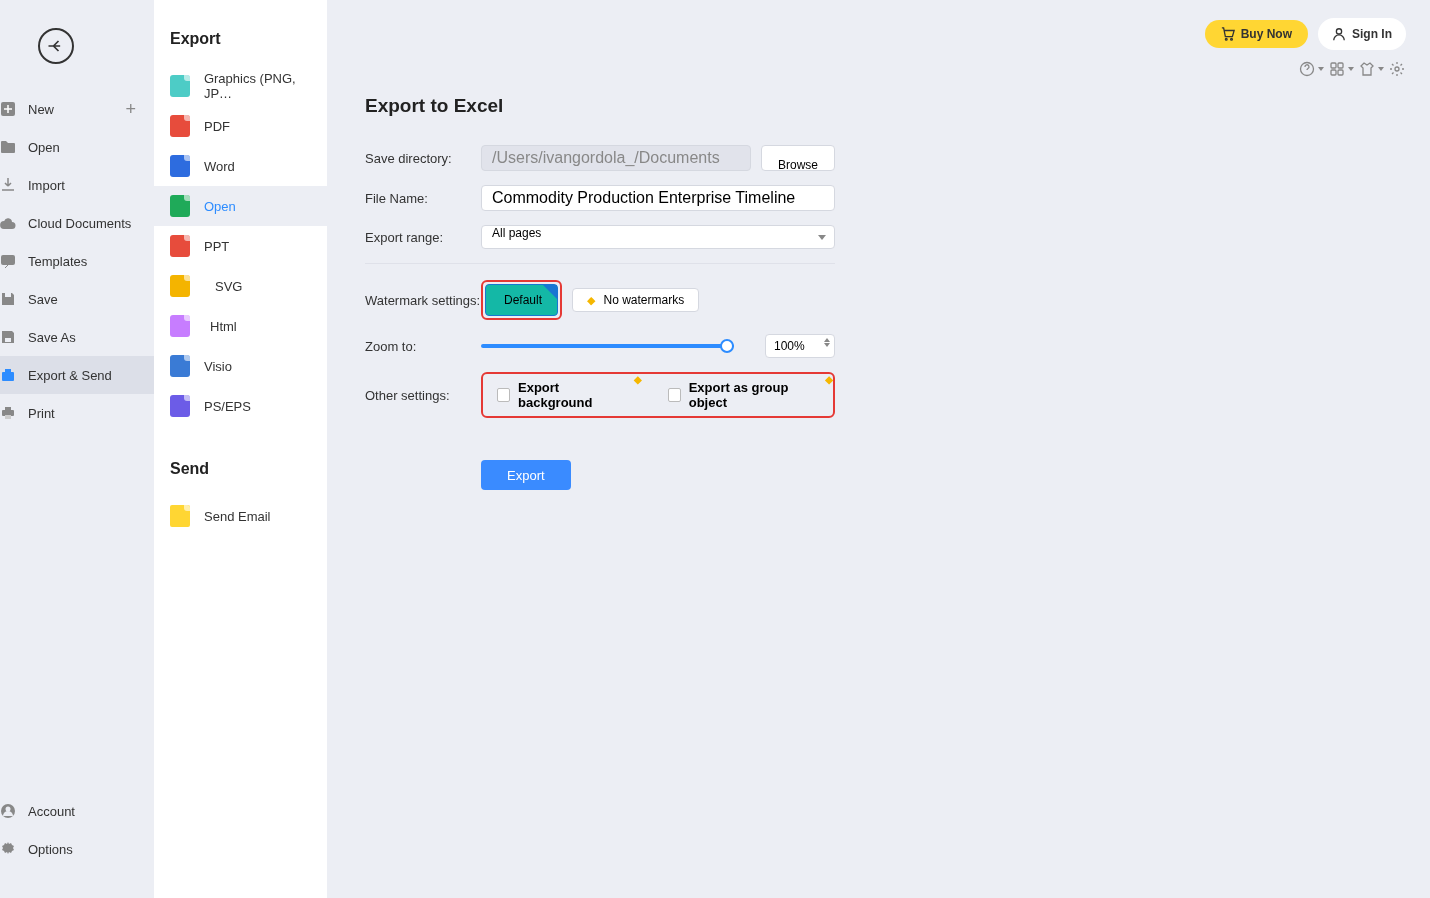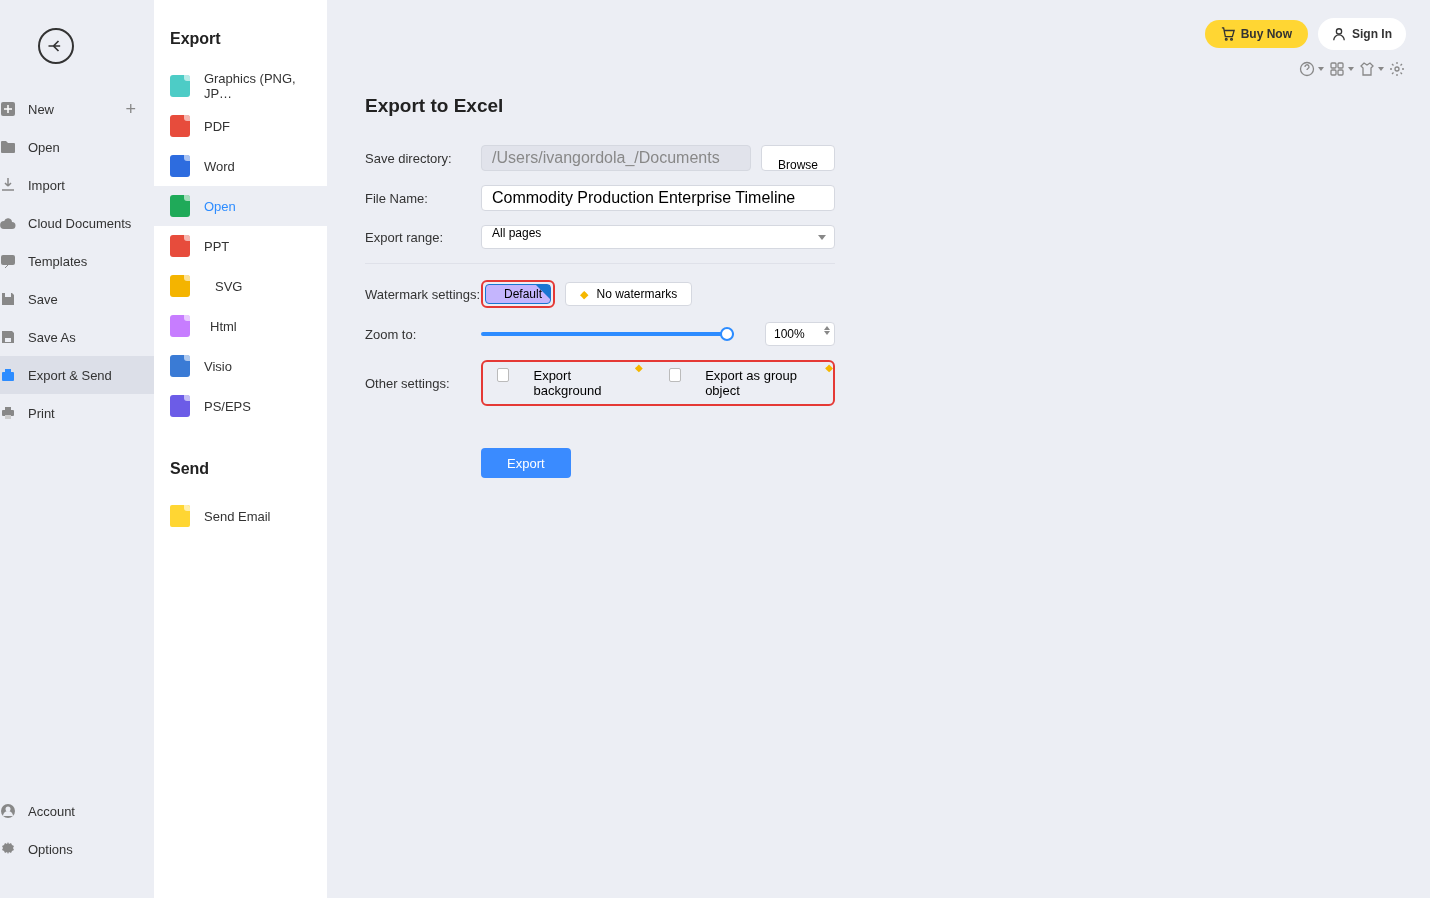--- a/index.html
+++ b/index.html
@@ -35,36 +35,36 @@
 .form-ctrl { flex: 1; display: flex; align-items: center; gap: 10px; }
 .text-input { flex: 1; height: 26px; border: 1px solid #d5d8e0; border-radius: 4px; padding: 0 10px; font-size: 16px; background: #fff; }
 .text-input.ro { background: #e1e3eb; color: #888; }
 .browse-btn { height: 24px; padding: 12px 16px; border: 1px solid #d5d8e0; border-radius: 4px; background: #fff; font-size: 12px; cursor: pointer; }
 .select { flex: 1; height: 24px; border: 1px solid #d5d8e0; border-radius: 4px; padding: 0 10px; font-size: 12px; background: #fff; display: flex; align-items: flex-start; position: relative; }
 .select::after { content: ''; position: absolute; right: 8px; top: 9px; border-left: 4px solid transparent; border-right: 4px solid transparent; border-top: 5px solid #888; }
 
 .divider { height: 1px; background: #dfe1e9; margin: 10px 0 16px 0; }
 
 .hl-red { border: 2px solid #e53935; border-radius: 6px; padding: 2px; display: inline-flex; }
-.wm-default { height: 20px; padding: 0 8px 0 18px; border: 1px solid #1976d2; border-radius: 4px; font-size: 12px; background: #c4b5fd; position: relative; cursor: pointer; display: flex; align-items: center; }
+.wm-default { height: 32px; padding: 0 15px 0 18px; border: 1px solid #1976d2; border-radius: 4px; font-size: 12px; background: #14b8a6; position: relative; cursor: pointer; display: flex; align-items: center; }
 .wm-default::after { content: ''; position: absolute; top: 0; right: 0; width: 0; height: 0; border-top: 14px solid #1976d2; border-left: 14px solid transparent; }
 .wm-none { height: 24px; padding: 0 14px; border: 1px solid #d5d8e0; border-radius: 4px; font-size: 12px; background: #fff; display: flex; align-items: center; gap: 8px; cursor: pointer; }
 .diamond { color: #f5b700; font-size: 11px; }
 
 .slider-wrap { flex: 1; display: flex; align-items: center; gap: 31px; }
 .slider { flex: 1; height: 4px; background: #2d8cff; border-radius: 2px; position: relative; }
 .slider .thumb { position: absolute; right: 0; top: -5px; width: 14px; height: 14px; border-radius: 50%; background: #fff; border: 2px solid #2d8cff; }
 .zoom-val { width: 70px; height: 24px; border: 1px solid #d5d8e0; border-radius: 4px; font-size: 12px; display: flex; align-items: center; padding-left: 8px; background: #fff; position: relative; }
 .zoom-val .spin { position: absolute; right: 4px; top: 3px; display: flex; flex-direction: column; gap: 1px; }
 .zoom-val .spin div { width: 0; height: 0; border-left: 3px solid transparent; border-right: 3px solid transparent; }
 .zoom-val .spin .up { border-bottom: 4px solid #888; }
 .zoom-val .spin .dn { border-top: 4px solid #888; }
 
 .other-box { border: 2px solid #e53935; border-radius: 6px; padding: 6px 14px; display: flex; align-items: center; gap: 40px; }
-.checkbox-item { display: flex; align-items: flex-start; gap: 24px; font-size: 13px; cursor: pointer; position: relative; }
+.checkbox-item { display: flex; align-items: center; gap: 8px; font-size: 13px; cursor: pointer; position: relative; font-weight: bold; }
 .checkbox-item .cb { width: 14px; height: 14px; border: 1px solid #bbb; border-radius: 2px; background: #fff; }
 .checkbox-item .dia { position: absolute; top: -6px; right: -14px; color: #f5b700; font-size: 10px; }
 
 .export-btn { margin-top: 28px; height: 30px; padding: 0 26px; background: #3a8bff; color: #fff; border: none; border-radius: 4px; font-size: 13px; cursor: pointer; }
 
 .fileico { width: 20px; height: 22px; border-radius: 3px; display: inline-block; position: relative; }
 .fileico::after { content: ''; position: absolute; top: 0; right: 0; width: 6px; height: 6px; background: rgba(255,255,255,0.6); border-radius: 0 3px 0 3px; }
 </style>
 </head>
 <body>

